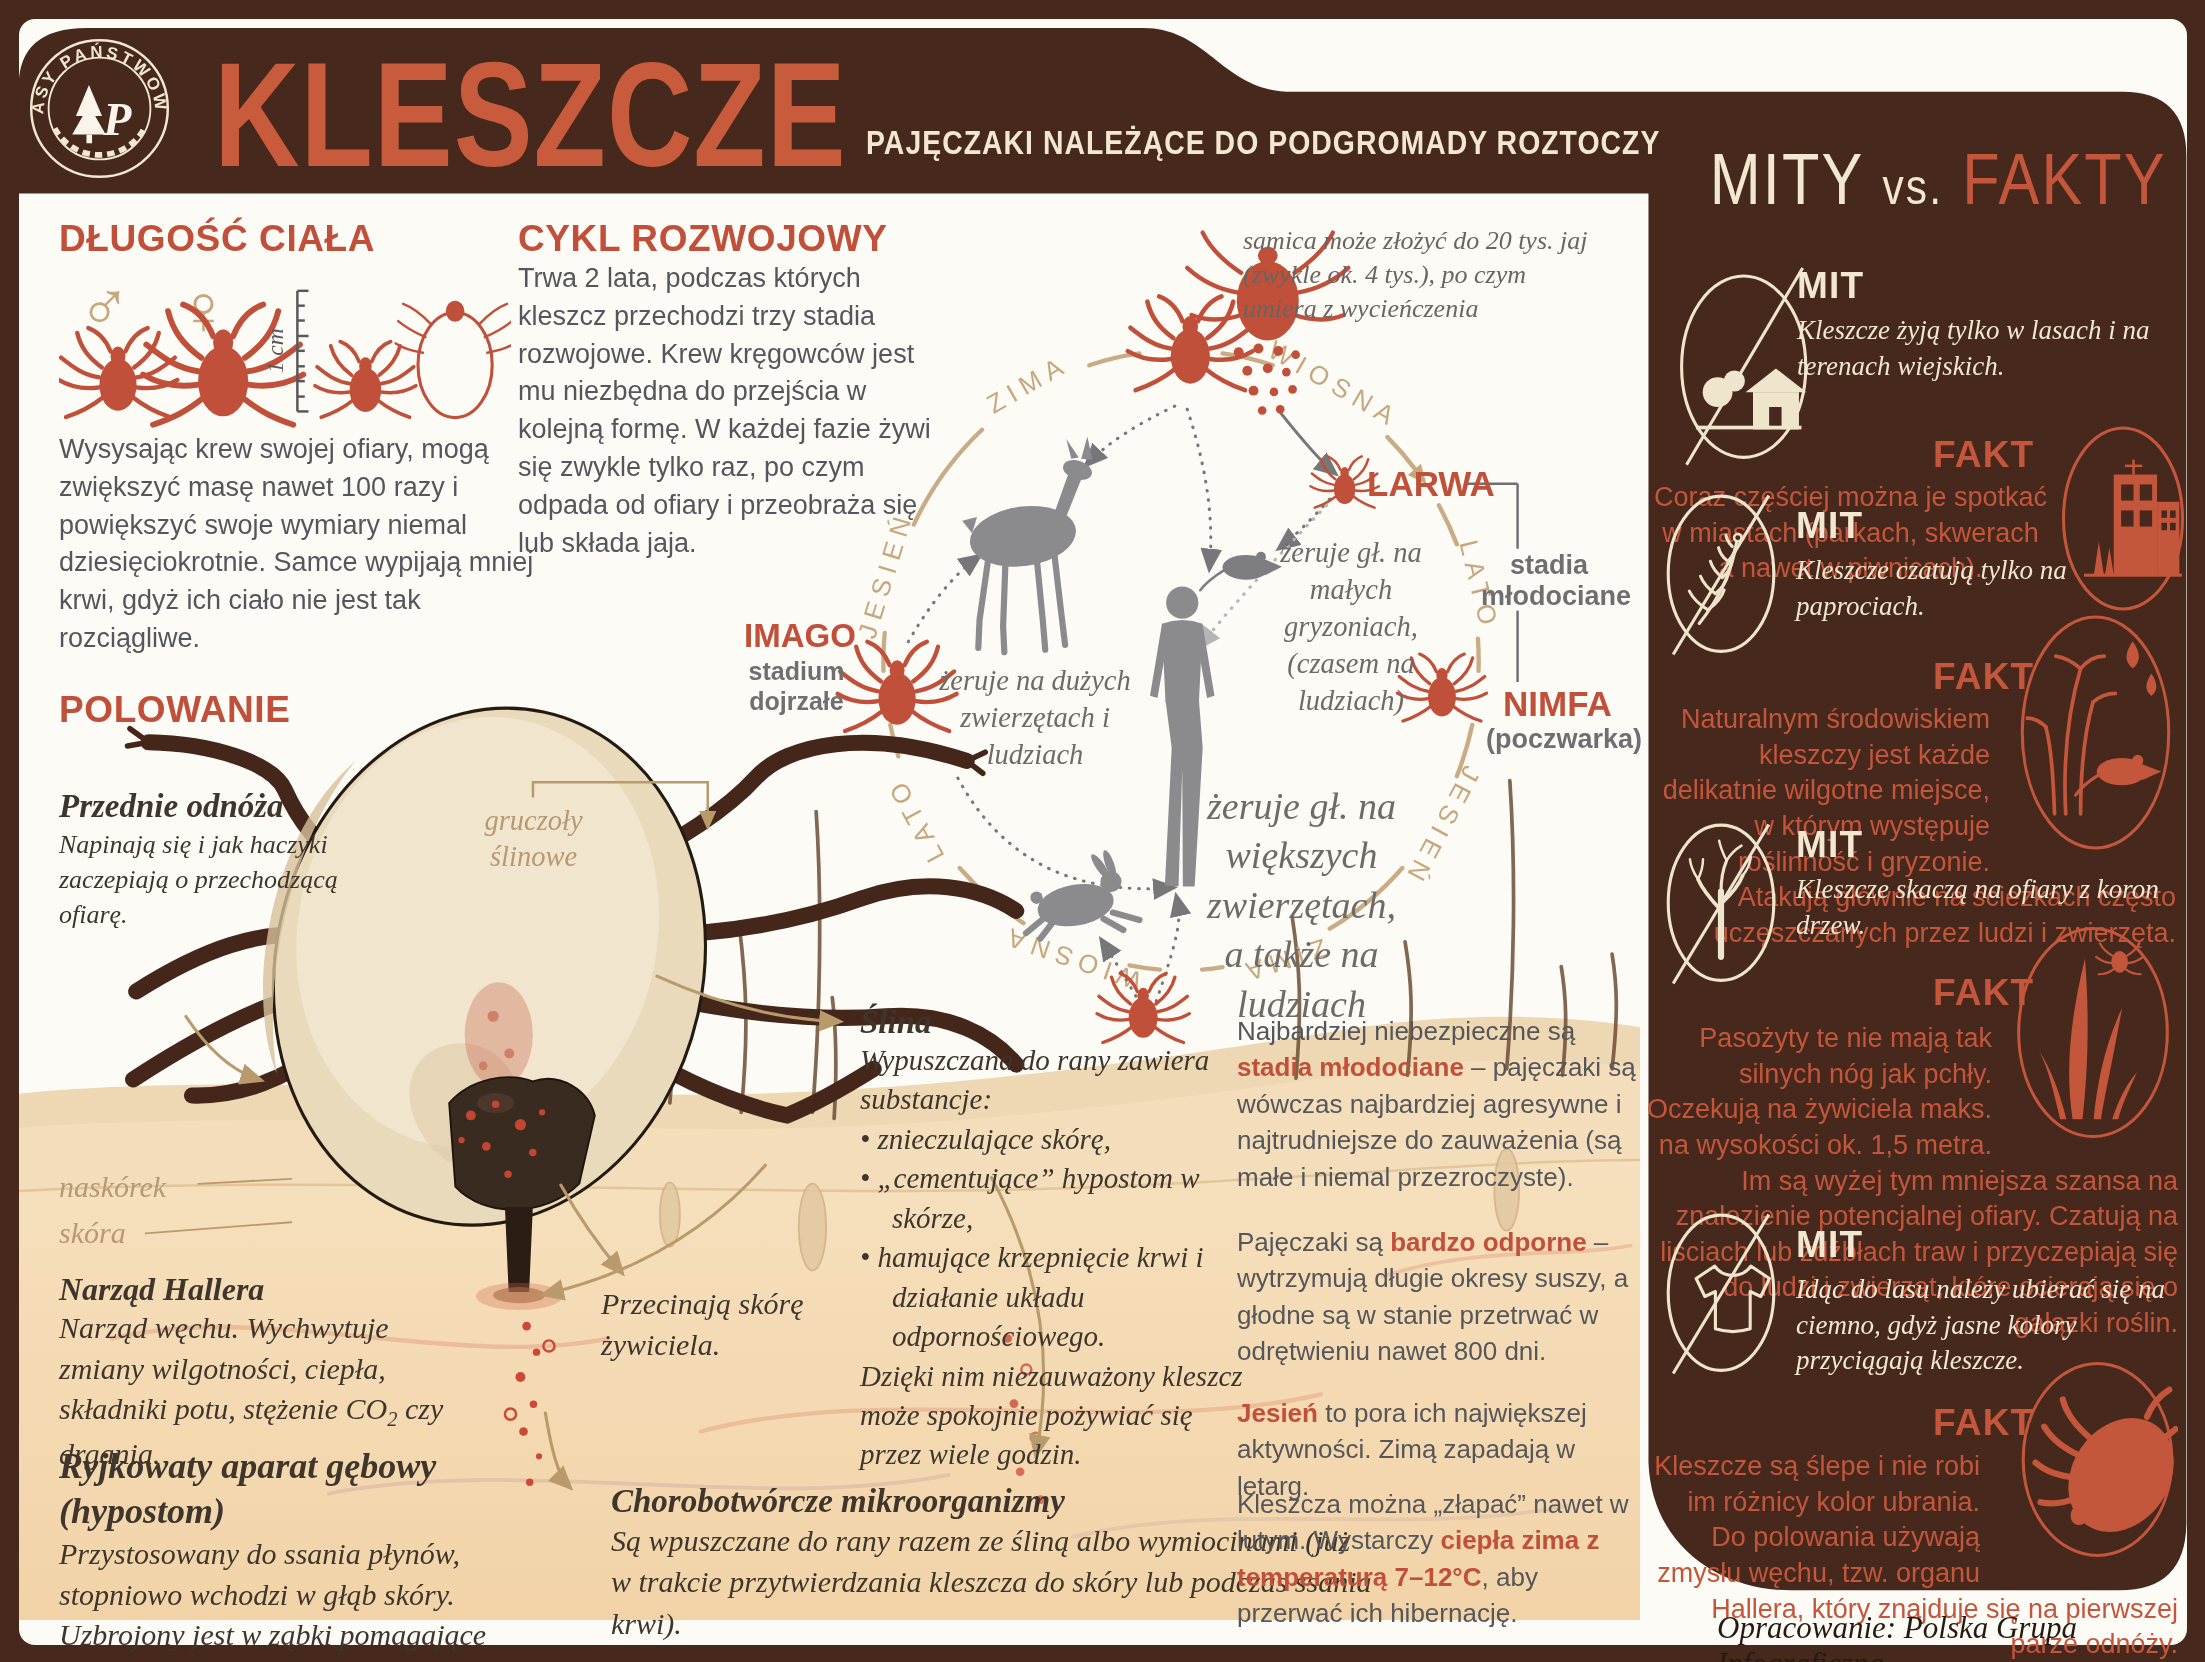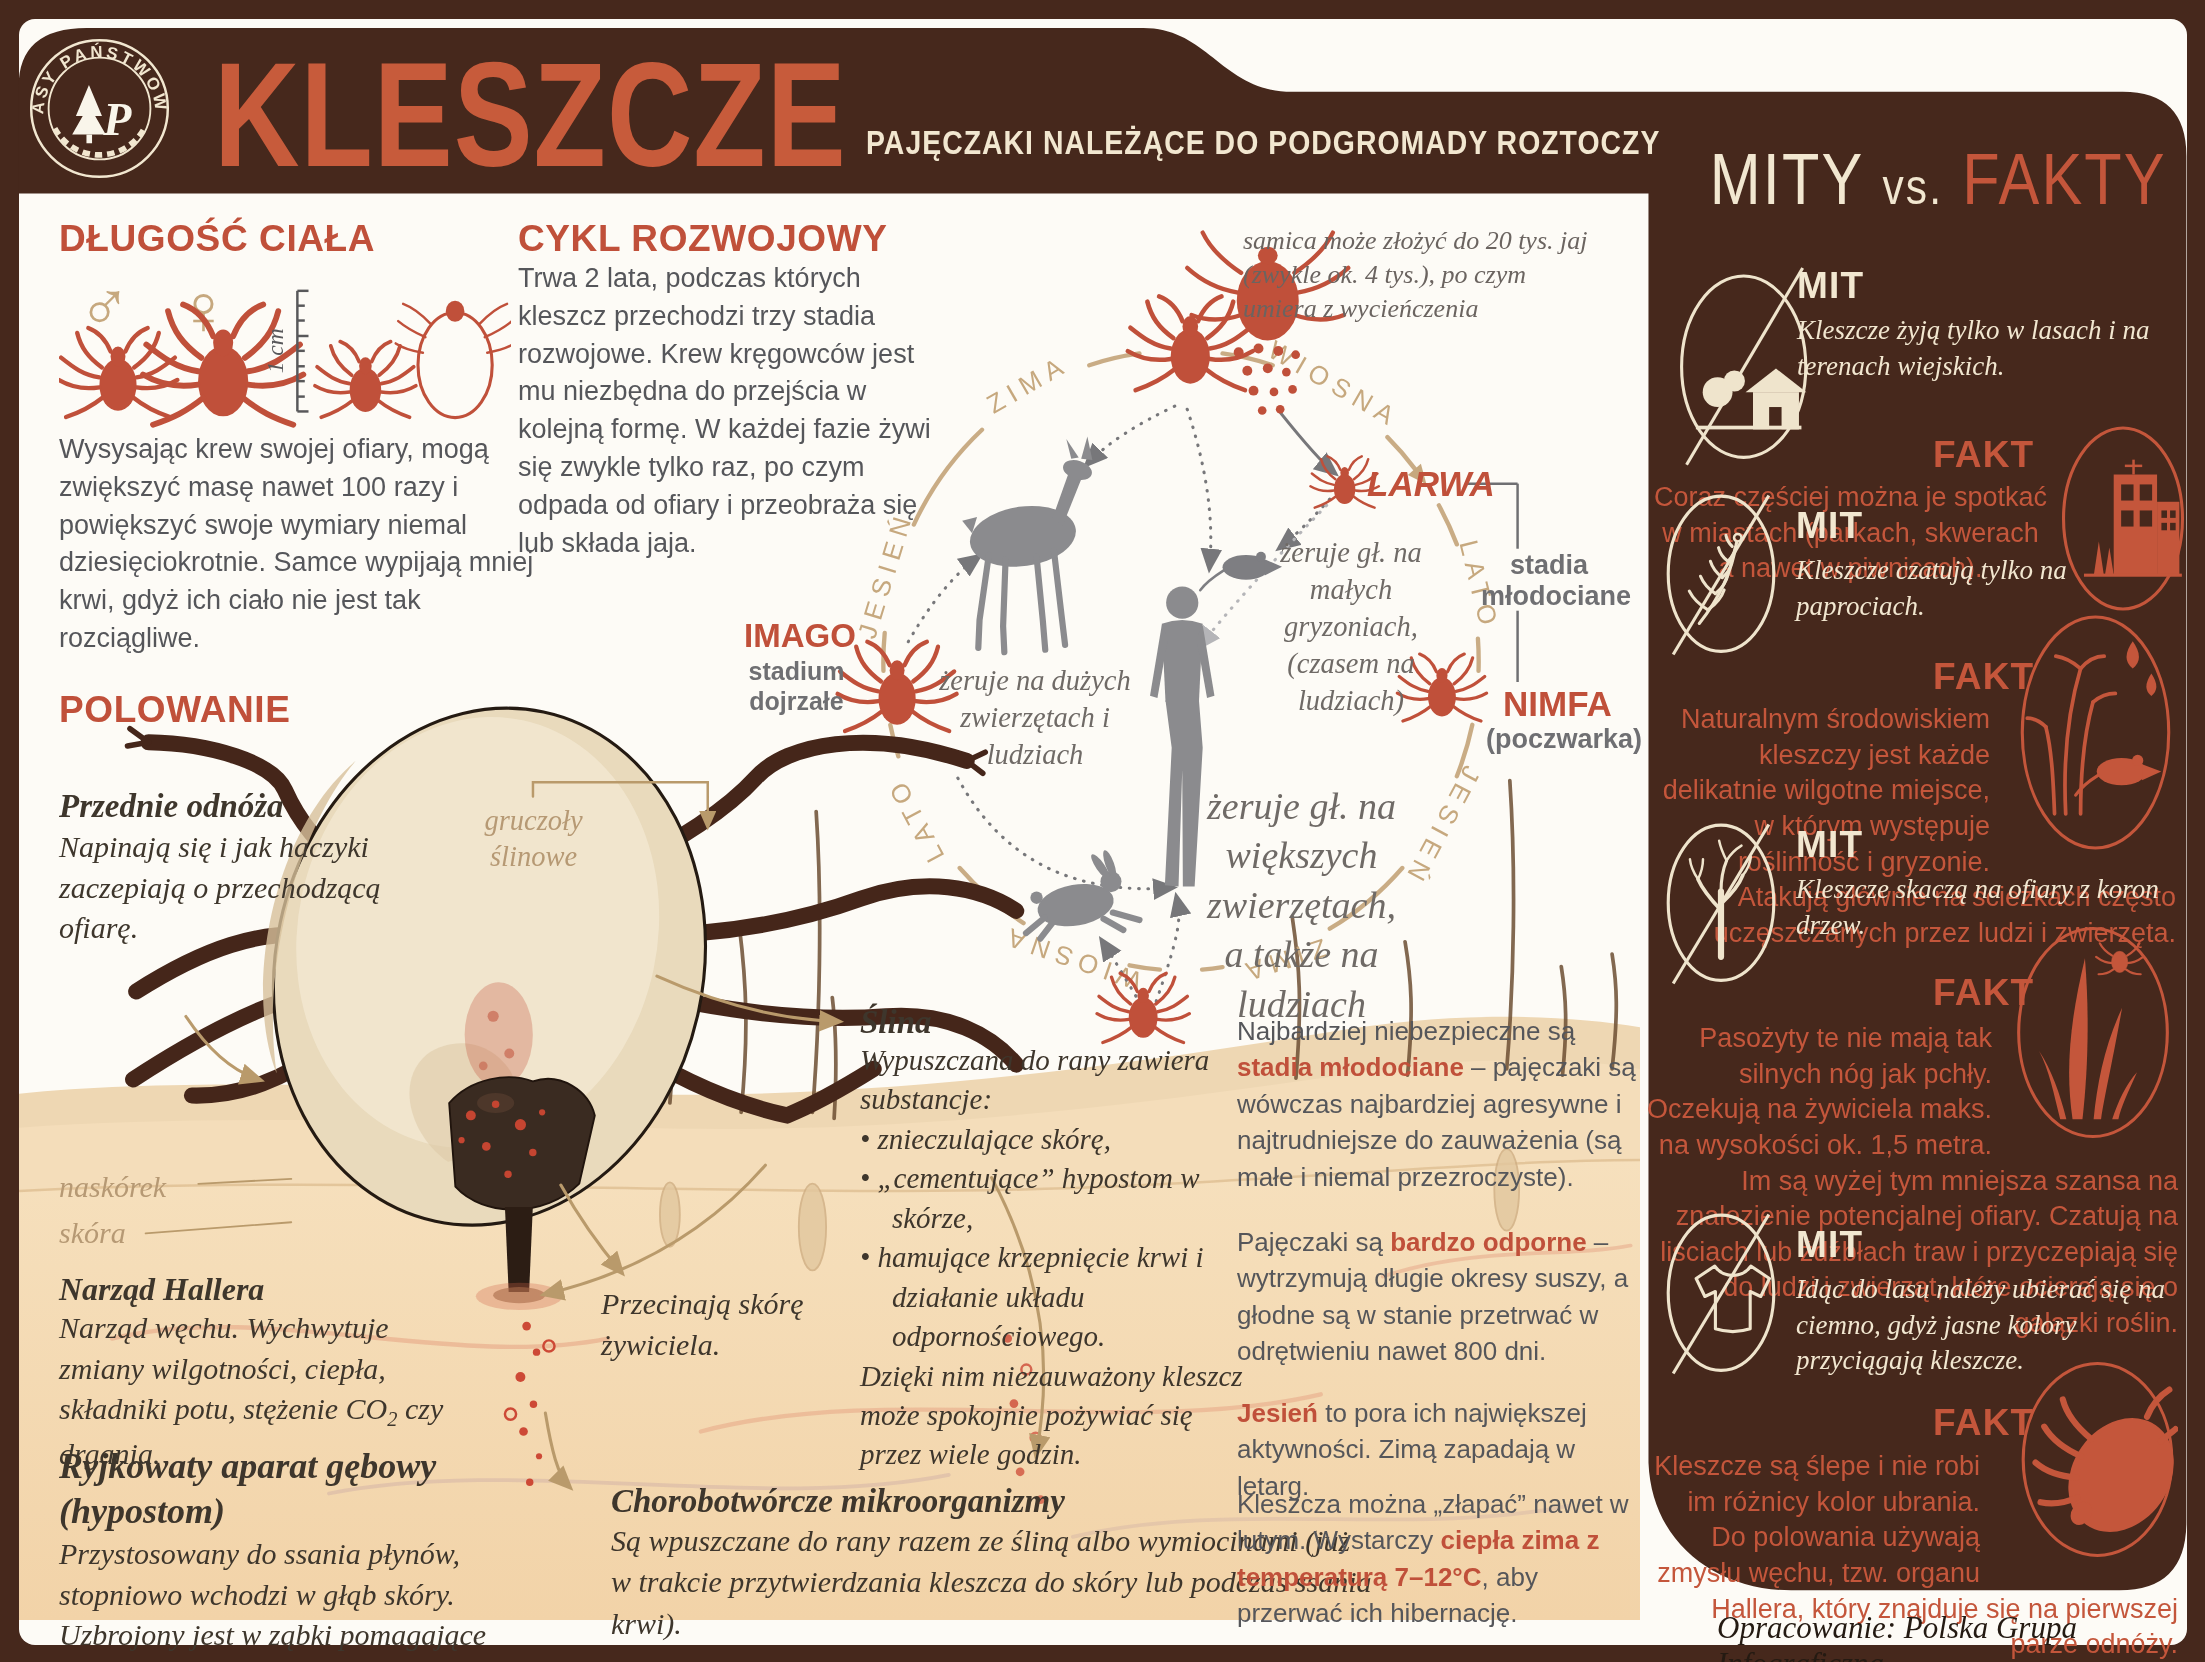--- a/index.html
+++ b/index.html
@@ -374,36 +374,36 @@
     </g>
   </svg>
 
   <div class="abs body-sans" style="left:59px;top:431px;width:483px;">Wysysając krew swojej ofiary, mogą zwiększyć masę nawet 100 razy i powiększyć swoje wymiary niemal dziesięciokrotnie. Samce wypijają mniej krwi, gdyż ich ciało nie jest tak rozciągliwe.</div>
 
   <div class="abs h-red" style="left:518px;top:218px;">CYKL ROZWOJOWY</div>
   <div class="abs body-sans" style="left:518px;top:260px;width:434px;">Trwa 2 lata, podczas których kleszcz przechodzi trzy stadia rozwojowe. Krew kręgowców jest mu niezbędna do przejścia w kolejną formę. W każdej fazie żywi się zwykle tylko raz, po czym odpada od ofiary i przeobraża się lub składa jaja.</div>
 
   <div class="abs serif-i" style="left:1243px;top:224px;width:347px;font-size:26px;line-height:1.3;color:#6b6460;">samica może złożyć do 20 tys. jaj (zwykle ok. 4 tys.), po czym umiera z wycieńczenia</div>
 
-  <div class="abs redlab" style="left:1367px;top:464px;font-size:35px;font-style:italic;">LARWA</div>
+  <div class="abs redlab" style="left:1367px;top:464px;font-size:35px;">LARWA</div>
   <div class="abs graylab center" style="left:1481px;top:550px;width:136px;font-size:27px;line-height:1.15;">stadia młodociane</div>
   <div class="abs redlab" style="left:1503px;top:684px;font-size:35px;">NIMFA</div>
   <div class="abs graylab" style="left:1486px;top:724px;font-size:27px;">(poczwarka)</div>
   <div class="abs redlab center" style="left:744px;top:617px;width:105px;font-size:33px;">IMAGO</div>
   <div class="abs graylab center" style="left:744px;top:656px;width:105px;font-size:25px;line-height:1.2;">stadium dojrzałe</div>
 
   <div class="abs serif-i center" style="left:1258px;top:534px;width:186px;font-size:28.5px;line-height:1.3;color:#6f6a66;">żeruje gł. na małych gryzoniach, (czasem na ludziach)</div>
   <div class="abs serif-i center" style="left:917px;top:662px;width:236px;font-size:28.5px;line-height:1.3;color:#6f6a66;">żeruje na dużych zwierzętach i ludziach</div>
   <div class="abs serif-i center" style="left:1199px;top:782px;width:205px;font-size:38px;line-height:1.3;color:#6f6a66;">żeruje gł. na większych zwierzętach, a także na ludziach</div>
 
   <div class="abs h-red" style="left:59px;top:689px;">POLOWANIE</div>
 
   <div class="abs" style="left:59px;top:786px;width:335px;">
     <div class="serif-b" style="font-size:33px;line-height:1.25;">Przednie odnóża</div>
-    <div class="serif-i" style="font-size:30px;line-height:1.35;">Napinają się i jak haczyki zaczepiają o przechodzącą ofiarę.</div>
+    <div class="serif-i" style="font-size:26px;line-height:1.35;">Napinają się i jak haczyki zaczepiają o przechodzącą ofiarę.</div>
   </div>
 
   <div class="abs serif-i tan" style="left:59px;top:1170px;font-size:30px;">naskórek</div>
   <div class="abs serif-i tan" style="left:59px;top:1216px;font-size:30px;">skóra</div>
 
   <div class="abs serif-i tan center" style="left:456px;top:803px;width:155px;font-size:28.5px;line-height:1.25;">gruczoły ślinowe</div>
 
   <div class="abs" style="left:59px;top:1271px;width:421px;">
     <div class="serif-b" style="font-size:32px;">Narząd Hallera</div>
     <div class="serif-i" style="font-size:30px;line-height:1.35;"><span>Narząd węchu. Wychwytuje zmiany wilgotności, ciepła, składniki potu, stężenie CO</span><sub class="co2">2</sub><span> czy drgania.</span></div>

